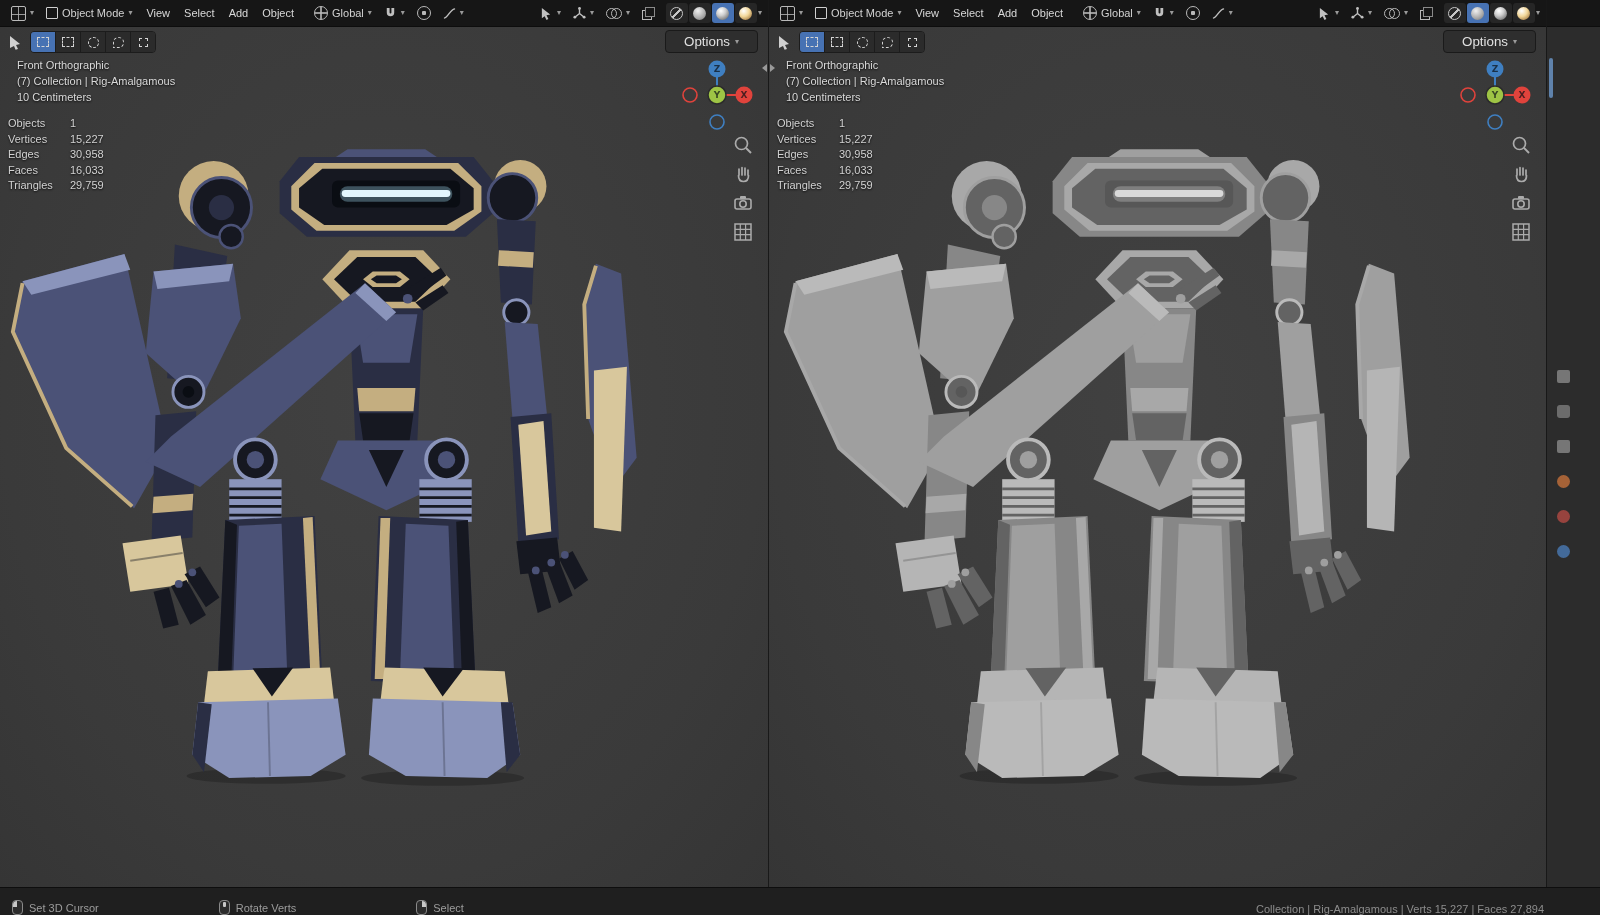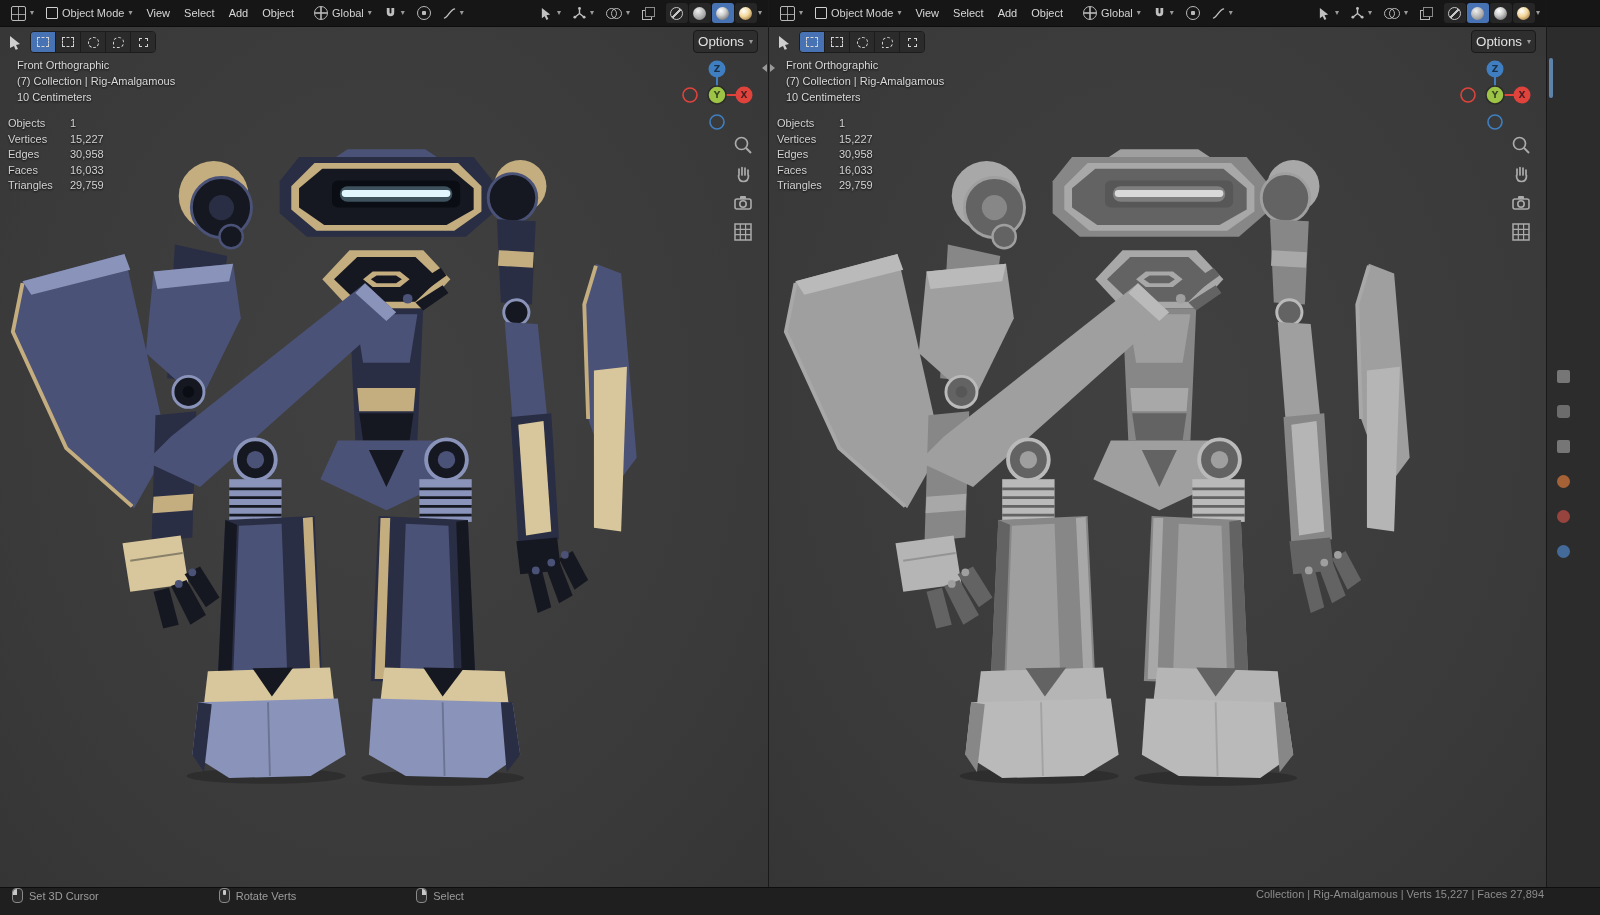--- a/index.html
+++ b/index.html
@@ -48,21 +48,21 @@
   
   .tool-row{position:absolute;top:31px;left:8px;display:flex;align-items:center;gap:7px;z-index:4;}
   .seg{display:flex;border-radius:4px;overflow:hidden;border:1px solid #1c1c1c;}
   .tool-btn{width:24px;height:20px;background:#2b2b2b;display:flex;align-items:center;justify-content:center;border-right:1px solid #1c1c1c;}
   .tool-btn:last-child{border-right:none;}
   .tool-btn.active{background:var(--accent,#4772b3);}
   .dash-sq{width:10px;height:8px;border:1px dashed #d4d4d4;display:block;}
   .dash-sq.round{border-radius:50%;width:9px;height:9px;}
   .dash-sq.lasso{border-radius:60% 60% 60% 0;width:9px;height:9px;}
   .options-btn{position:absolute;top:30px;right:10px;display:flex;align-items:center;gap:5px;background:#2e2e2e;
-    border:1px solid #1a1a1a;border-radius:4px;padding:3px 4px;color:#e0e0e0;z-index:4;}
+    border:1px solid #1a1a1a;border-radius:4px;padding:3px 18px;color:#e0e0e0;z-index:4;}
 
   
   .overlay{position:absolute;left:17px;top:57px;line-height:16px;color:#d9d9d9;text-shadow:0 1px 2px rgba(0,0,0,.85);z-index:3;}
   .stats{position:absolute;left:8px;top:116px;display:grid;grid-template-columns:62px auto;line-height:15.5px;
     color:#d2d2d2;text-shadow:0 1px 2px rgba(0,0,0,.85);z-index:3;}
 
   
   .gizmo{position:absolute;right:12px;top:56px;z-index:3;}
   .gizmo text{font-family:"DejaVu Sans",sans-serif;font-size:9px;font-weight:bold;fill:rgba(10,14,20,.7);}
   .nav-tools{position:absolute;right:14px;top:134px;display:flex;flex-direction:column;gap:7px;z-index:3;}
@@ -84,21 +84,21 @@
   .tab-dot.blue{background:#4a7ab5;border-radius:50%;}
 
   
   .divider-grip{position:absolute;left:760px;top:62px;width:17px;height:12px;z-index:6;display:flex;gap:3px;align-items:center;justify-content:center;}
   .divider-grip i{display:block;width:0;height:0;border-top:4px solid transparent;border-bottom:4px solid transparent;}
   .divider-grip i.l{border-right:5px solid #9a9a9a;}
   .divider-grip i.r{border-left:5px solid #9a9a9a;}
 
   
   .statusbar{position:absolute;left:0;right:0;bottom:0;height:27px;background:#1f1f1f;border-top:1px solid #0e0e0e;
-    display:flex;align-items:flex-start;padding:0 12px;color:#9c9c9c;z-index:7;}
+    display:flex;align-items:flex-end;padding:0 12px;color:#9c9c9c;z-index:7;}
   .hint{display:flex;align-items:center;gap:6px;margin-right:120px;}
   .mouse{width:9px;height:13px;border:1px solid #8a8a8a;border-radius:4px;position:relative;background:#2c2c2c;}
   .mouse i{position:absolute;background:#c8c8c8;}
   .mouse.left i{left:0;top:0;width:4px;height:6px;border-radius:4px 0 0 0;}
   .mouse.middle i{left:3px;top:1px;width:3px;height:5px;border-radius:1px;}
   .mouse.right i{right:0;top:0;width:4px;height:6px;border-radius:0 4px 0 0;}
   .status-info{margin-left:auto;margin-right:44px;color:#8d8d8d;}
 </style>
 </head>
 <body>

